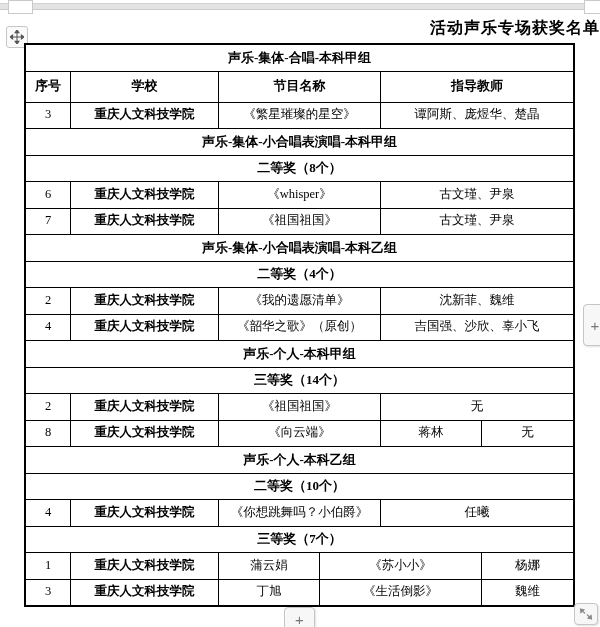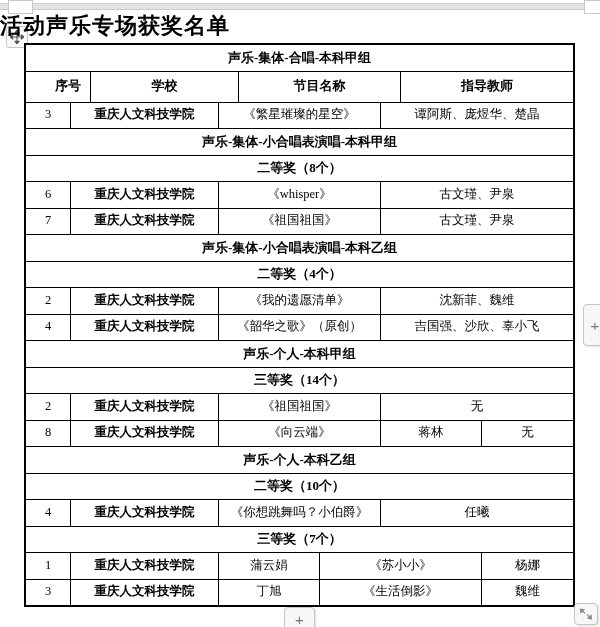--- a/index.html
+++ b/index.html
@@ -13,31 +13,31 @@
   .top-tab{position:absolute;top:0;height:12px;background:#fff;border:1px solid #c9c9c9;}
   .top-tab.left{left:8px;width:23px;}
   .top-tab.right{left:584px;width:18px;}
 
   
   .move-handle{position:absolute;left:6px;top:26px;width:22px;height:22px;
                background:#fafafa;border:1px solid #c6c6c6;border-radius:3px;
                display:flex;align-items:center;justify-content:center;box-sizing:border-box;}
 
   
-  .title{position:absolute;left:0;top:11px;width:100%;text-align:left;
-         font-size:22px;font-weight:bold;letter-spacing:1px;
+  .title{position:absolute;left:0;top:18px;width:100%;text-align:right;
+         font-size:16px;font-weight:bold;letter-spacing:1px;
          font-family:"Liberation Sans", sans-serif;}
 
   
   .doc-table{position:absolute;left:24px;top:43px;width:551px;height:564px;
              border:2px solid #000;box-sizing:border-box;background:#fff;
              display:flex;flex-direction:column;}
   .row{display:flex;flex:1;border-bottom:1px solid #000;min-height:0;}
   .row:last-child{border-bottom:none;}
-  .row.tall{flex:1.18;padding-left:20px;}
+  .row.tall{flex:1.18;}
   .cell{border-right:1px solid #000;display:flex;align-items:center;justify-content:center;
         text-align:center;box-sizing:border-box;overflow:hidden;white-space:nowrap;
         font-size:12.5px;line-height:1.1;}
   .cell:last-child{border-right:none;}
   .c0{width:45px;flex:none;}
   .c1{width:148px;flex:none;font-weight:bold;}
   .c2{width:162px;flex:none;}
   .c3{width:101px;flex:none;}
   .cx{flex:1;text-align:center;}
   .full{flex:1;}

